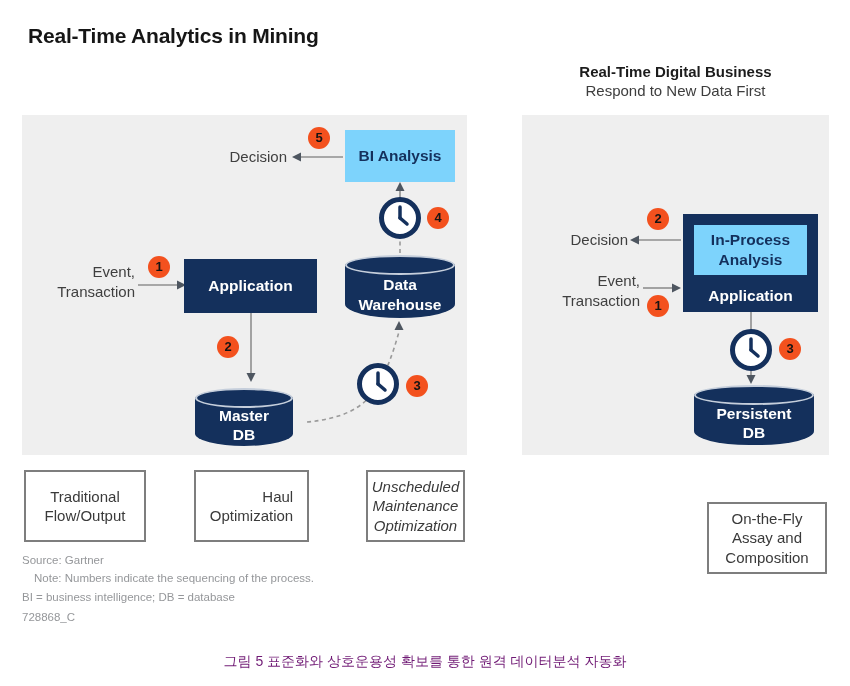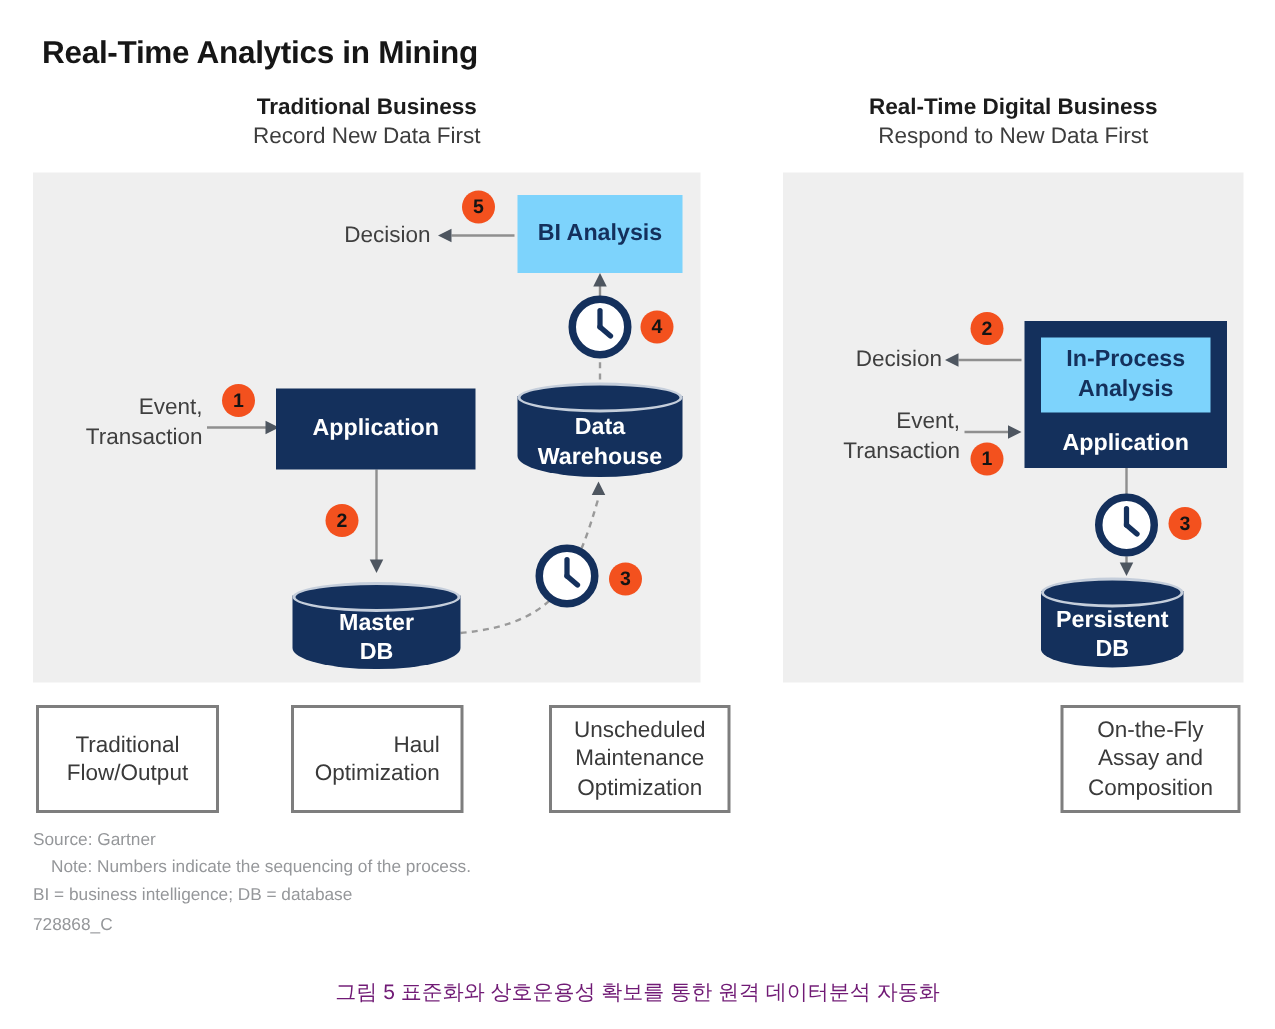--- a/index.html
+++ b/index.html
@@ -56,24 +56,20 @@
   .app-label { position:absolute; left:0; right:0; bottom:7px; text-align:center;
                color:#ffffff; font-weight:700; font-size:15.5px; }
 </style>
 </head>
 <body>
 
 <div class="page">
 
   <div class="title">Real-Time Analytics in Mining</div>
 
-  <div class="col-head" style="left:22px; width:445px;">
-    <div class="h">Traditional Business</div>
-    <div class="sub">Record New Data First</div>
-  </div>
   <div class="col-head" style="left:522px; width:307px;">
     <div class="h">Real-Time Digital Business</div>
     <div class="sub">Respond to New Data First</div>
   </div>
 
   <div class="panel" id="left-panel">
 
     <svg class="overlay" width="445" height="340">
       <g>
         <line x1="321" y1="42" x2="279" y2="42" stroke="#8f8f8f" stroke-width="1.6"></line>
@@ -107,21 +103,21 @@
 
     <div class="navy-box" style="left:162px; top:144px; width:133px; height:54px;">Application</div>
 
     <div class="cyl" style="left:323px; top:140px; width:110px; height:63px;">
       <div class="body"></div>
       <div class="top"></div>
       <div class="txt">Data
 Warehouse</div>
     </div>
 
-    <div class="cyl" style="left:173px; top:273px; width:112px; height:58px;">
+    <div class="cyl" style="left:173px; top:273px; width:98px; height:58px;">
       <div class="body"></div>
       <div class="top"></div>
       <div class="txt">Master
 DB</div>
     </div>
 
     <svg class="clock" style="left:356px; top:81px;" viewBox="0 0 44 44">
       <circle cx="22" cy="22" r="18.5" fill="#ffffff" stroke="#14305c" stroke-width="5"></circle>
       <line x1="22" y1="22" x2="22" y2="11" stroke="#14305c" stroke-width="3.5" stroke-linecap="round"></line>
       <line x1="22" y1="22" x2="29" y2="28" stroke="#14305c" stroke-width="3.5" stroke-linecap="round"></line>
@@ -161,21 +157,21 @@
       <div class="blue-box" style="left:11px; top:11px; width:113px; height:50px;">In-Process
 Analysis</div>
       <div class="app-label">Application</div>
     </div>
 
     <div class="label" style="right:201px; top:115px;">Decision</div>
 
     <div class="label" style="right:189px; top:156px;">Event,
 Transaction</div>
 
-    <div class="cyl" style="left:172px; top:270px; width:95px; height:60px;">
+    <div class="cyl" style="left:172px; top:270px; width:120px; height:60px;">
       <div class="body"></div>
       <div class="top"></div>
       <div class="txt">Persistent
 DB</div>
     </div>
 
     <svg class="clock" style="left:207px; top:213px;" viewBox="0 0 44 44">
       <circle cx="22" cy="22" r="18.5" fill="#ffffff" stroke="#14305c" stroke-width="5"></circle>
       <line x1="22" y1="22" x2="22" y2="11" stroke="#14305c" stroke-width="3.5" stroke-linecap="round"></line>
       <line x1="22" y1="22" x2="29" y2="28" stroke="#14305c" stroke-width="3.5" stroke-linecap="round"></line>
@@ -183,24 +179,24 @@
 
     <div class="badge" style="left:125px; top:180px;">1</div>
     <div class="badge" style="left:125px; top:93px;">2</div>
     <div class="badge" style="left:257px; top:223px;">3</div>
   </div>
 
   <div class="bottom-box" style="left:24px;  width:122px;">Traditional
 Flow/Output</div>
   <div class="bottom-box" style="left:194px; width:115px;text-align:right;">Haul
 Optimization</div>
-  <div class="bottom-box" style="left:366px; width:121px;">Unscheduled
+  <div class="bottom-box" style="left:366px; width:99px;font-style:italic;">Unscheduled
 Maintenance
 Optimization</div>
-  <div class="bottom-box" style="left:707px; width:120px;">On-the-Fly
+  <div class="bottom-box" style="left:707px; width:120px;margin-top:32px;">On-the-Fly
 Assay and
 Composition</div>
 
   <div class="footer-line" style="top:554px;">Source: Gartner</div>
   <div class="footer-line" style="top:572px;margin-left:12px;">Note: Numbers indicate the sequencing of the process.</div>
   <div class="footer-line" style="top:591px;">BI = business intelligence; DB = database</div>
   <div class="footer-line" style="top:611px;">728868_C</div>
 
   <div class="caption">그림 5 표준화와 상호운용성 확보를 통한 원격 데이터분석 자동화</div>
 

